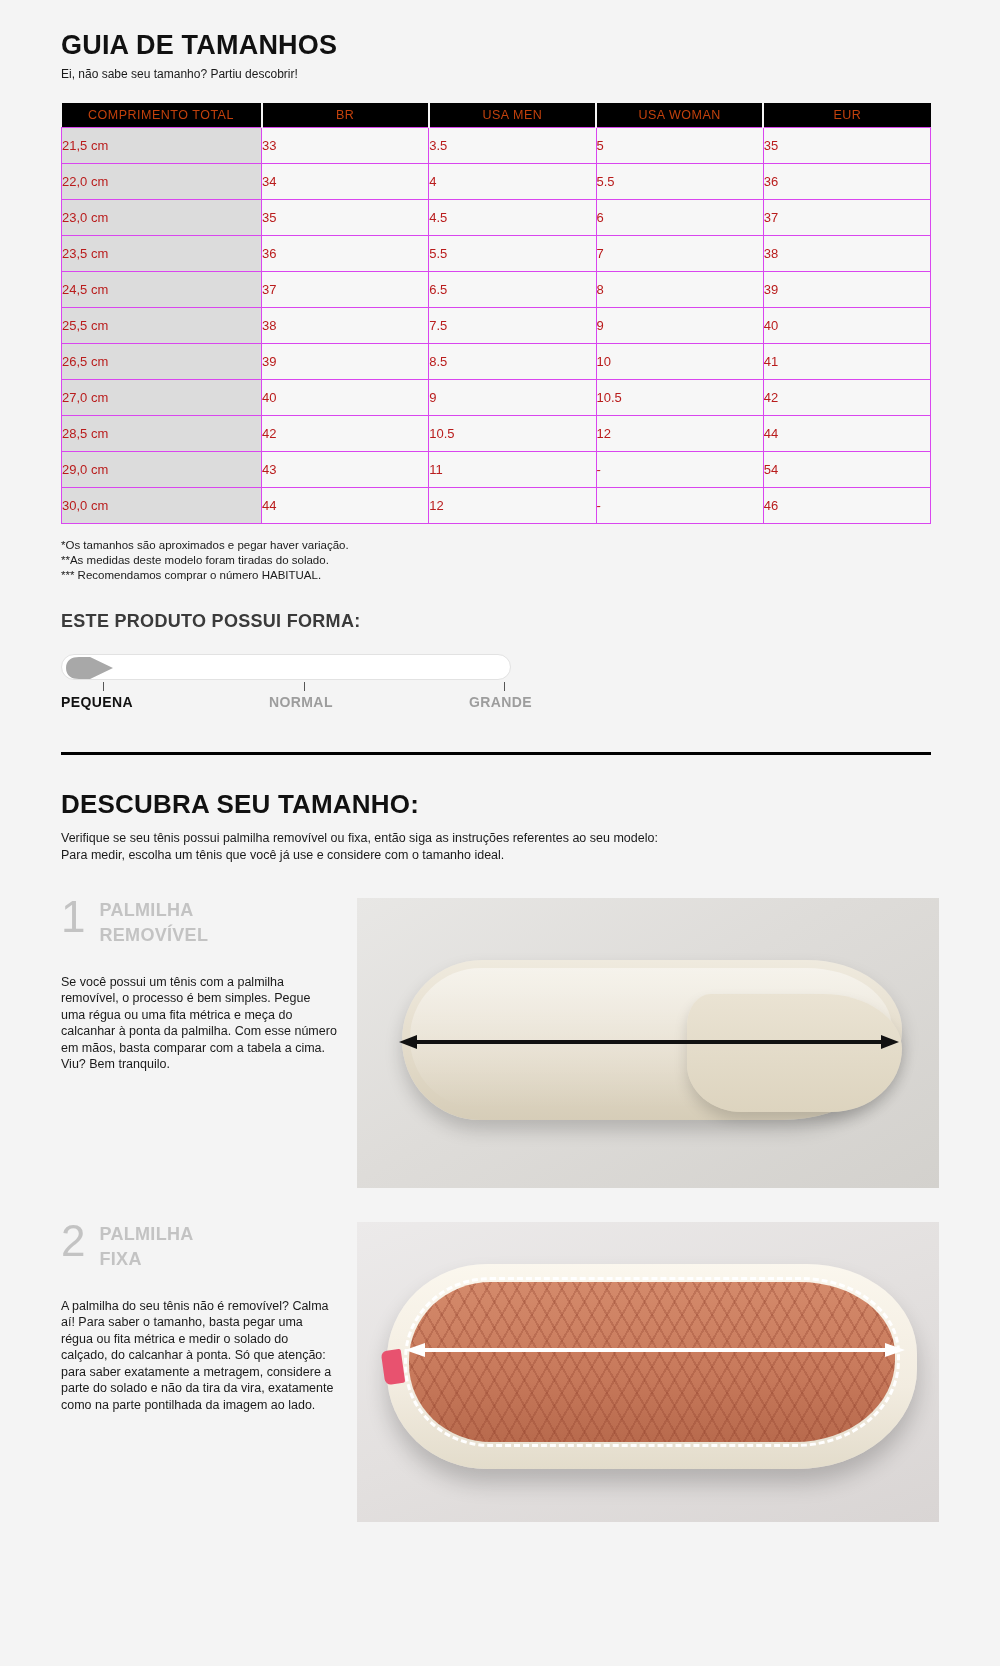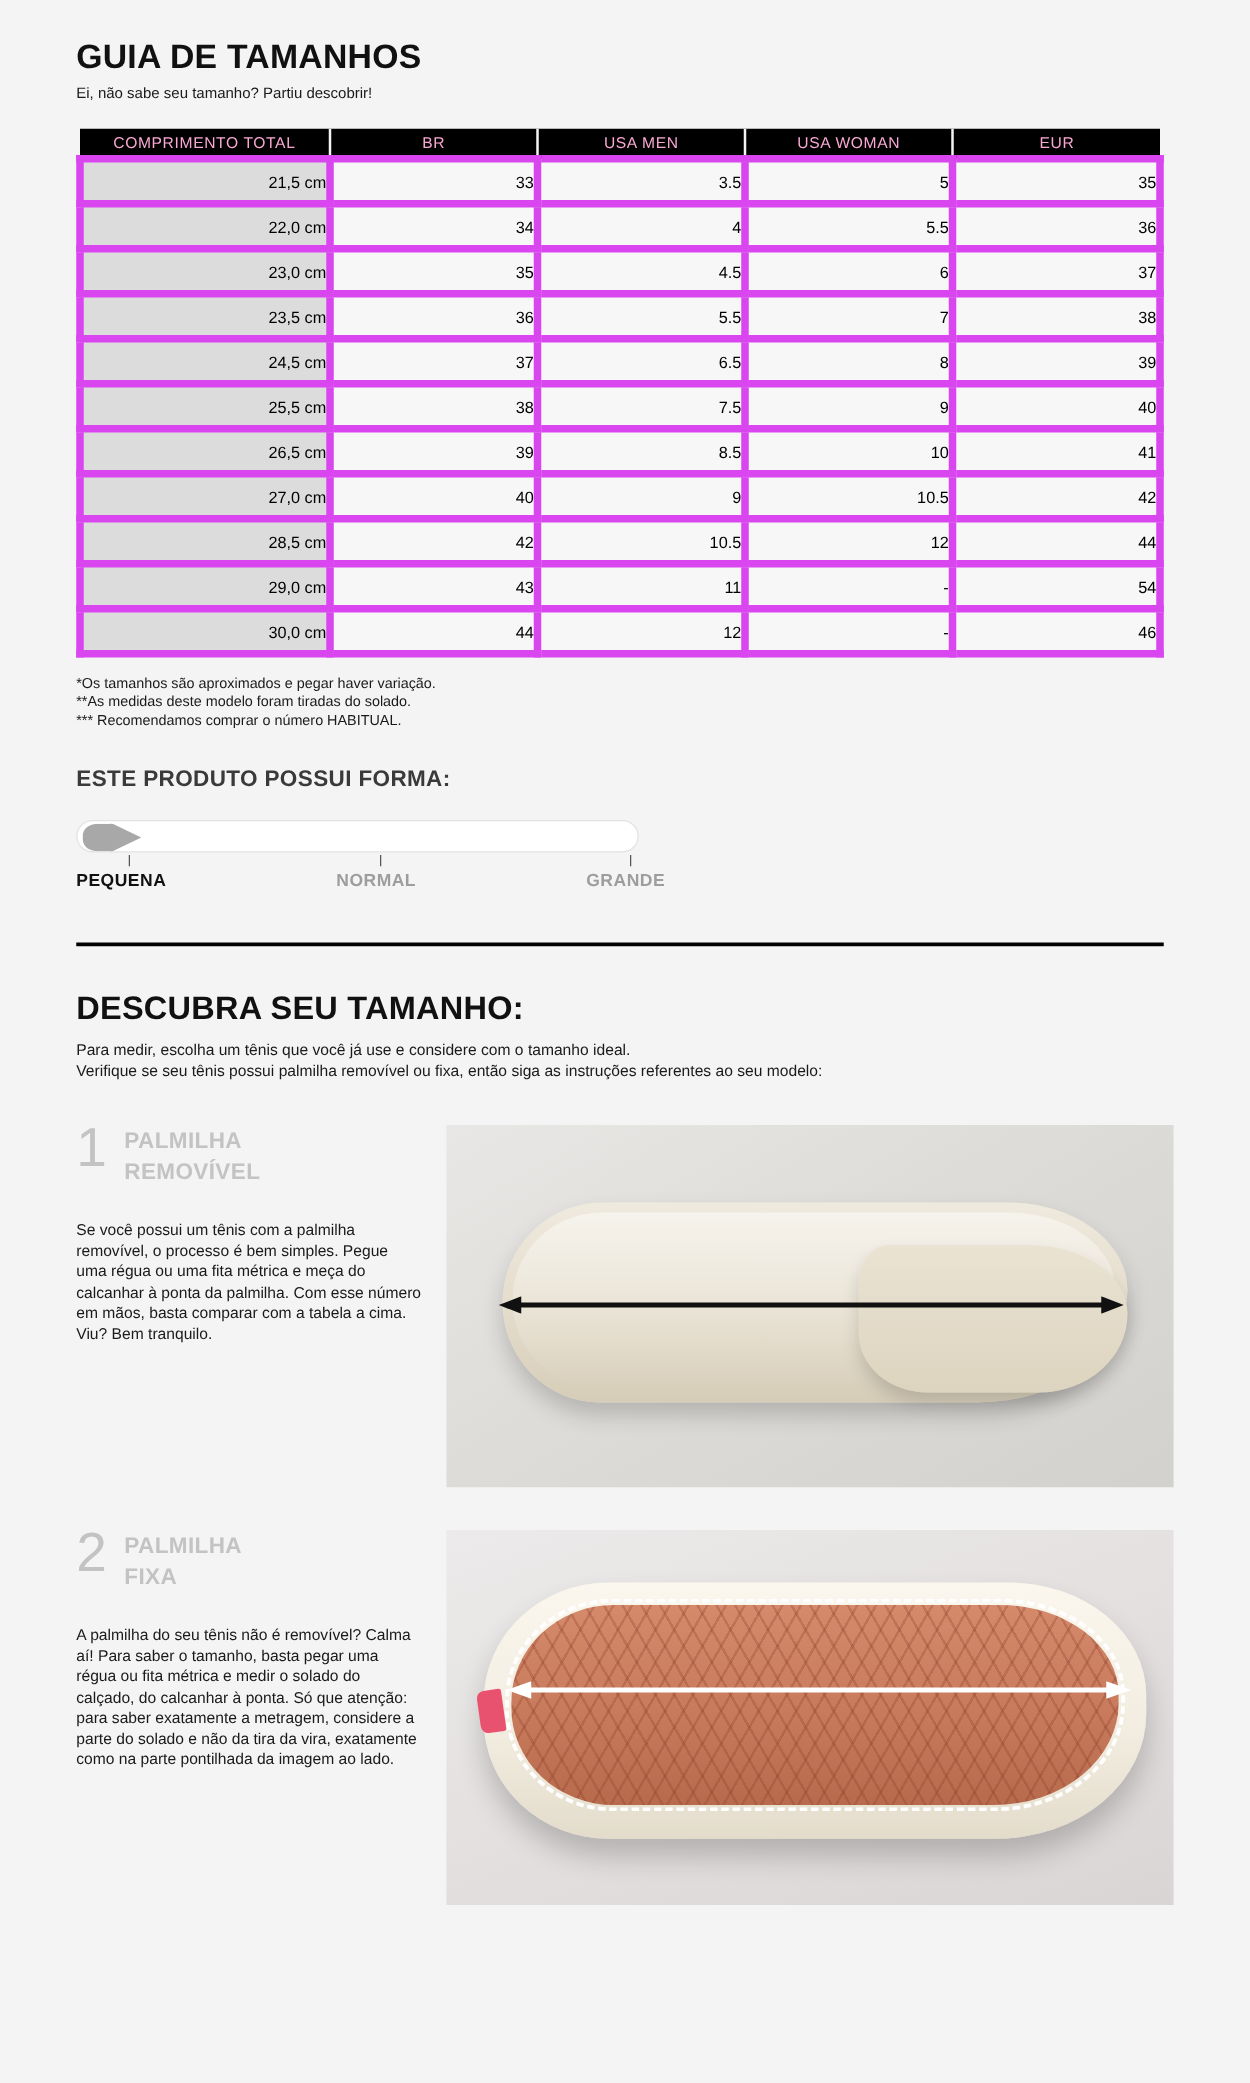--- a/index.html
+++ b/index.html
@@ -32,37 +32,37 @@
 
   
   table.size-table {
     width: 870px;
     border-collapse: collapse;
     margin-top: 22px;
     table-layout: fixed;
   }
   table.size-table th {
     background: #000;
-    color: #f9a8d4;
+    color: #c2410c;
     font-size: 12.5px;
     font-weight: normal;
     letter-spacing: 0.5px;
     height: 24px;
     text-align: center;
     border-right: 2px solid #f4f4f4;
     margin-left: 23px;
   }
   table.size-table th:last-child { border-right: none; }
   table.size-table td {
     height: 36px;
-    text-align: right;
+    text-align: left;
     font-size: 13px;
-    color: #000000;
+    color: #b91c1c;
     background: #f7f7f7;
-    border: 6px solid #d946ef;
+    border: 1px solid #d946ef;
   }
   table.size-table td.first-col {
     background: #dcdcdc;
     width: 200px;
   }
   table.size-table col.c1 { width: 200px; }
 
   
   .footnotes {
     margin-top: 14px;
@@ -402,22 +402,22 @@
       <span class="lbl-peq">PEQUENA</span>
       <span class="lbl-nor">NORMAL</span>
       <span class="lbl-gra">GRANDE</span>
     </div>
   </div>
 
   <div class="divider"></div>
 
   <div class="descubra-title">DESCUBRA SEU TAMANHO:</div>
   <div class="descubra-sub">
+    <div>Verifique se seu tênis possui palmilha removível ou fixa, então siga as instruções referentes ao seu modelo:</div>
     <div>Para medir, escolha um tênis que você já use e considere com o tamanho ideal.</div>
-    <div>Verifique se seu tênis possui palmilha removível ou fixa, então siga as instruções referentes ao seu modelo:</div>
   </div>
 
   <div class="step step1">
     <div class="step-left">
       <div class="step-head">
         <div class="step-num">1</div>
         <div class="step-head-text">
           <div>PALMILHA</div>
           <div>REMOVÍVEL</div>
         </div>

